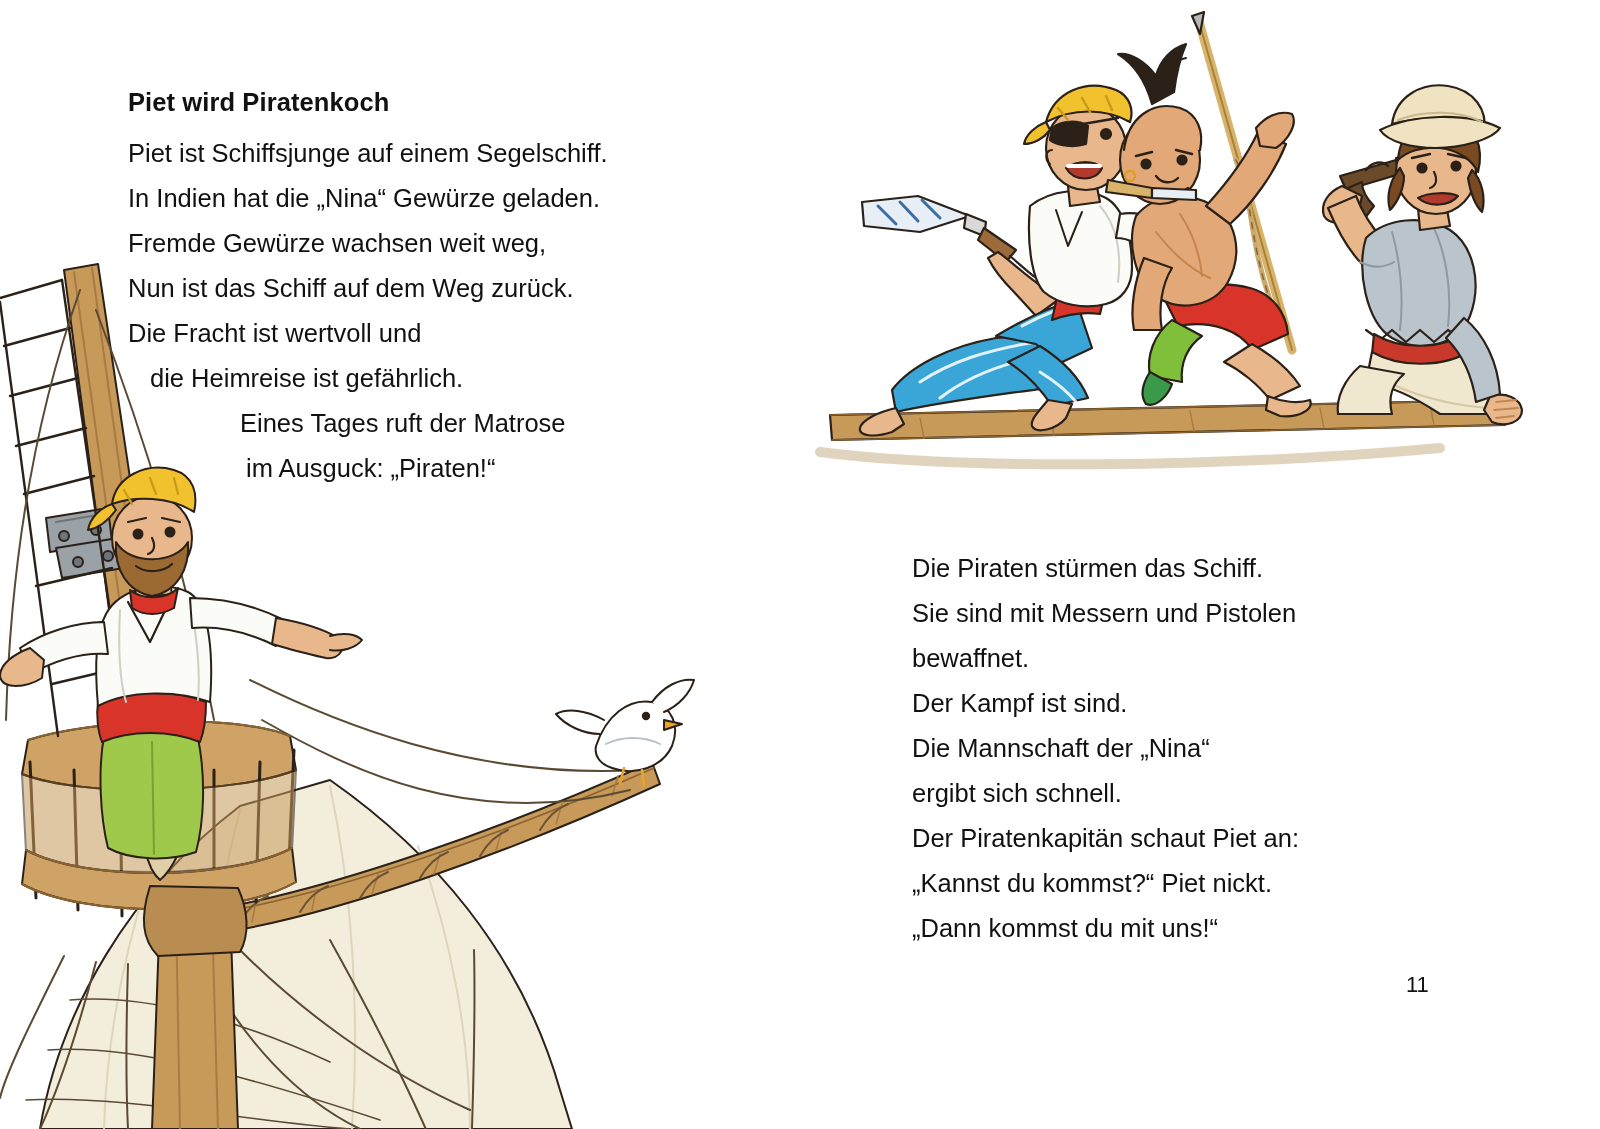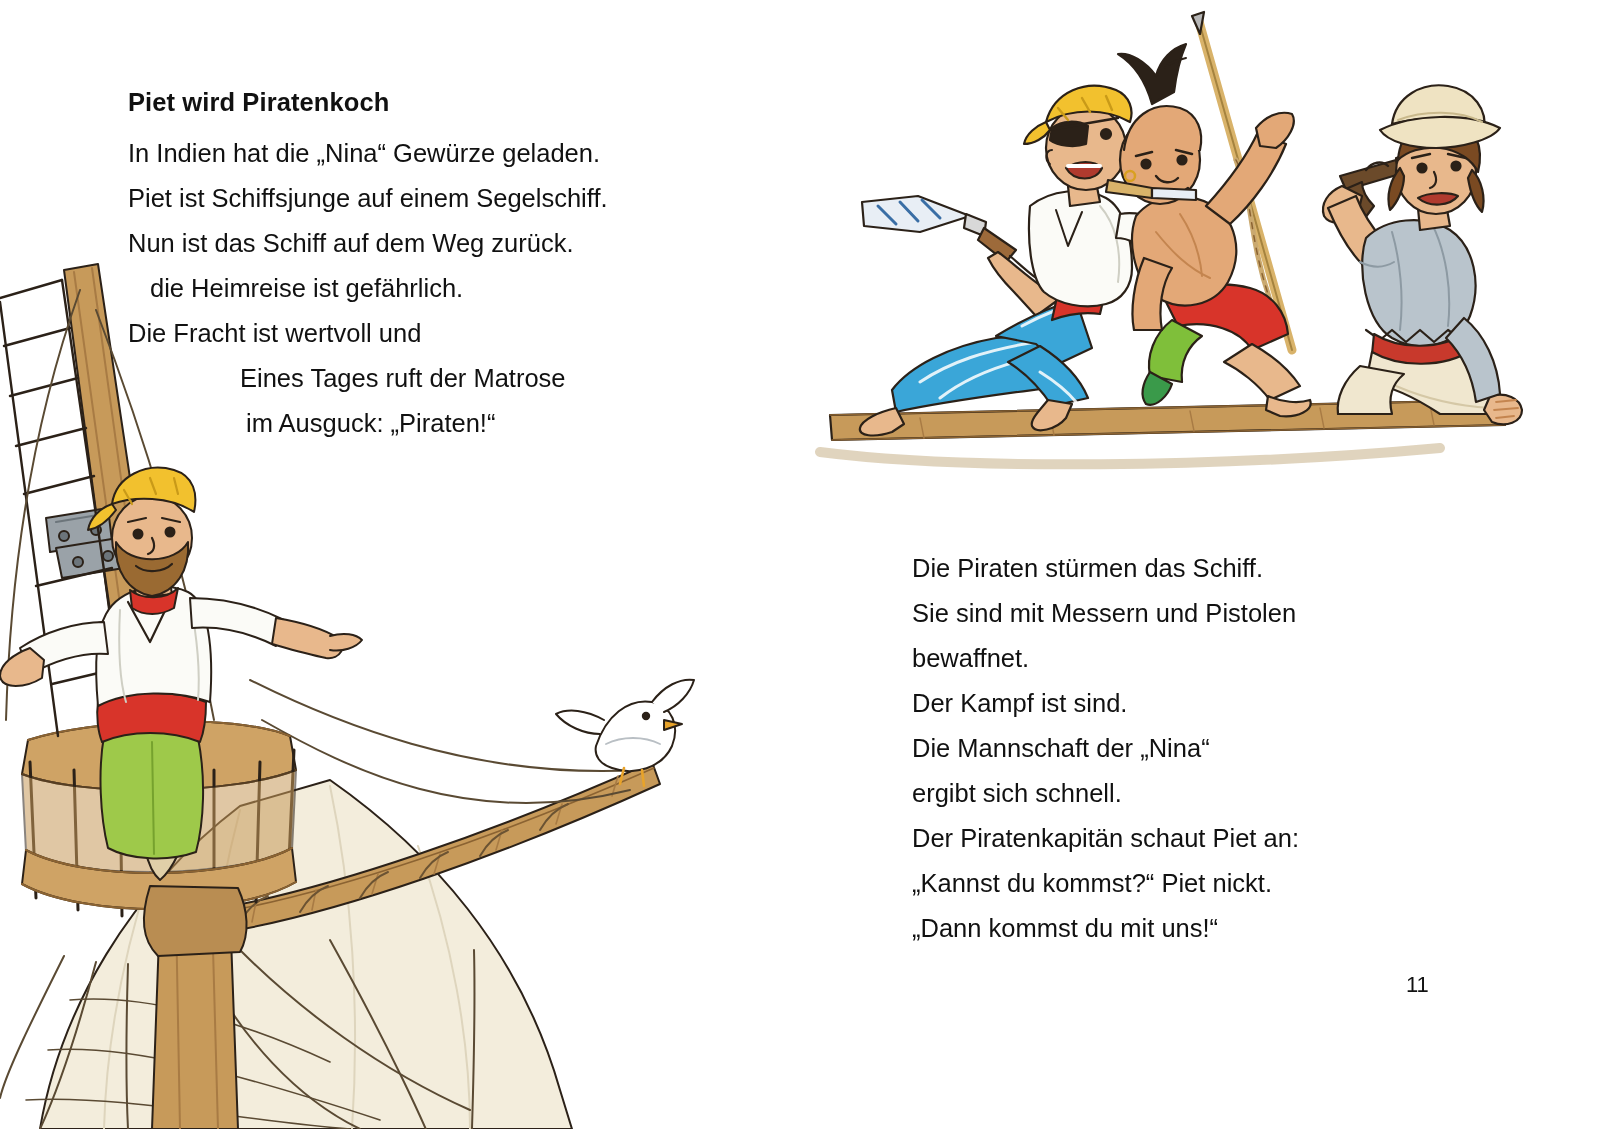--- a/index.html
+++ b/index.html
@@ -72,25 +72,26 @@
   #illus-pirates { left: 800px; top: 0px; width: 760px; height: 500px; }
   #illus-mast    { left: 0px;   top: 250px; width: 800px; height: 879px; }
 </style>
 </head>
 <body>
 
 <div class="page">
 
   <div class="left-text">
     <div class="heading">Piet wird Piratenkoch</div>
+    <div class="line">Piet ist Schiffsjunge auf einem Segelschiff.</div>
     <div class="line">In Indien hat die „Nina“ Gewürze geladen.</div>
-    <div class="line">Piet ist Schiffsjunge auf einem Segelschiff.</div>
+    <div class="line">Fremde Gewürze wachsen weit weg,</div>
     <div class="line">Nun ist das Schiff auf dem Weg zurück.</div>
+    <div class="line">Die Fracht ist wertvoll und</div>
     <div class="line ind-1">die Heimreise ist gefährlich.</div>
-    <div class="line">Die Fracht ist wertvoll und</div>
     <div class="line ind-2">Eines Tages ruft der Matrose</div>
     <div class="line ind-3">im Ausguck: „Piraten!“</div>
   </div>
 
   <div class="right-text">
     <div class="line">Die Piraten stürmen das Schiff.</div>
     <div class="line">Sie sind mit Messern und Pistolen</div>
     <div class="line">bewaffnet.</div>
     <div class="line">Der Kampf ist sind.</div>
     <div class="line">Die Mannschaft der „Nina“</div>

